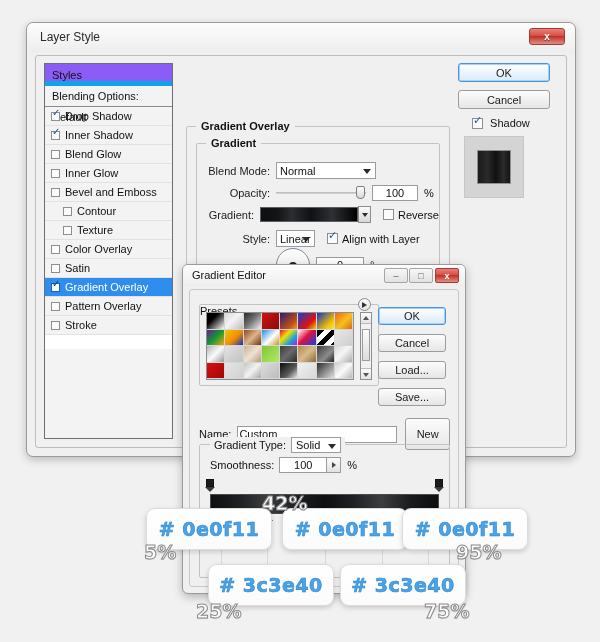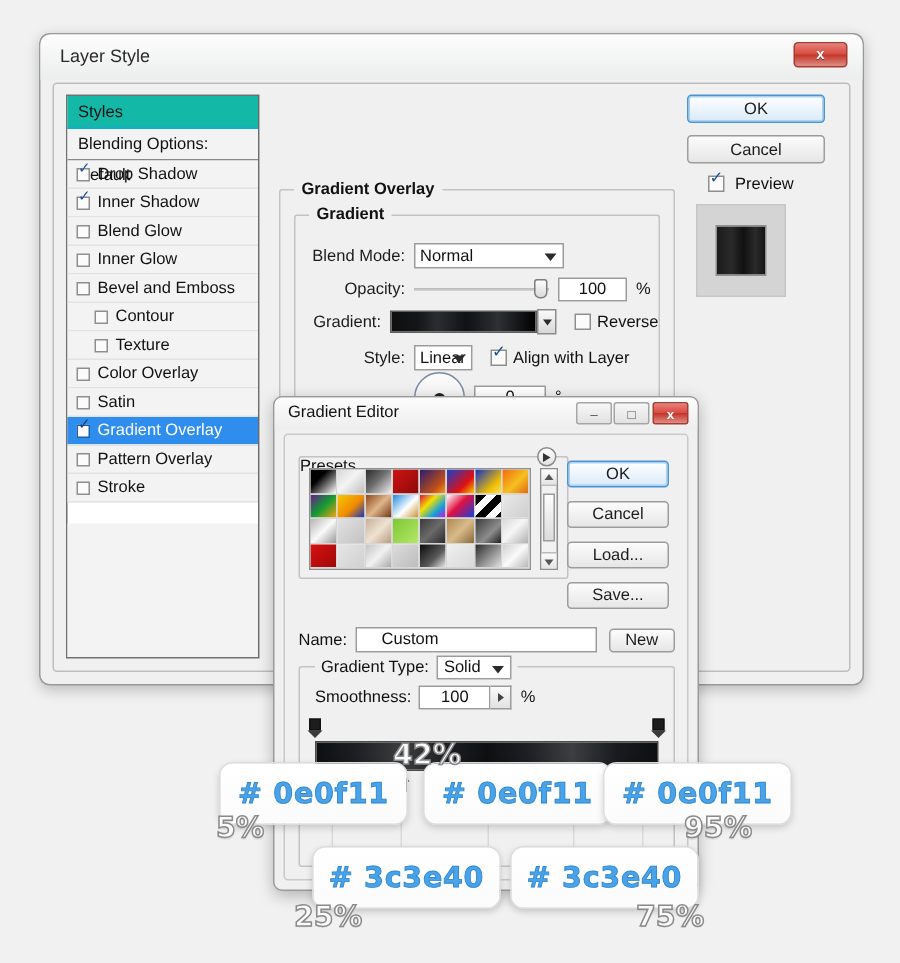--- a/index.html
+++ b/index.html
@@ -49,21 +49,21 @@
     background:#f0f0f0; border:1px solid #bdbdbd; border-radius:3px;
   }
 
   
   #styles-panel{
     position:absolute; left:8px; top:7px; width:129px; bottom:8px;
     background:#fff; border:1px solid #6f6f6f;
   }
   .style-head{
     height:22px; line-height:22px; padding-left:7px;
-    background:#14b8a6; border-bottom:1px solid #0ea5e9;
+    background:#8b5cf6; border-bottom:5px solid #0ea5e9;
     font-size:11px;
   }
   .style-sub{
     height:21px; line-height:21px; padding-left:7px;
     background:#f3f3f3; border-bottom:1px solid #888;
     font-size:11px;
   }
   .style-row{
     height:19px; line-height:19px; padding-left:6px;
     display:flex; align-items:center;
@@ -239,22 +239,22 @@
     display:flex; align-items:center; justify-content:center;
   }
   #presets-menu .arrow{ width:0;height:0;border-top:3px solid transparent;border-bottom:3px solid transparent;border-left:5px solid #333; }
 
   #ge-right{ position:absolute; right:8px; top:17px; width:72px; }
   #ge-right .btn{ width:68px; height:18px; margin-bottom:9px; }
   #ge-btn-ok{ border-color:#4c93d6; box-shadow:0 0 0 1px #a8d2f2 inset; background:linear-gradient(#ffffff,#d9eaf9); }
 
   #name-row{ position:absolute; left:9px; top:128px; right:8px; display:flex; align-items:center; }
   #name-input{ height:17px; border:1px solid #9b9b9b; background:#fff;
-               padding-left:16px; font-size:11px; line-height:15px; width:172px; margin-left:6px; }
-  #btn-new{ width:48px; height:16px; margin-left:8px; }
+               padding-left:1px; font-size:11px; line-height:15px; width:172px; margin-left:6px; }
+  #btn-new{ width:48px; height:32px; margin-left:8px; }
 
   #gradtype-group{ position:absolute; left:9px; top:154px; right:8px; bottom:8px;
                    border:1px solid #c3c3c3; border-radius:2px; }
   #gradtype-legend{ position:absolute; top:-8px; left:10px; background:#f0f0f0; padding:0 4px;
                     display:flex; align-items:center; font-size:11px; }
   #gt-combo{ width:50px; height:16px; margin-left:5px; border:1px solid #9b9b9b; background:#fff;
              font-size:11px; padding-left:4px; position:relative; line-height:14px; }
   #gt-combo .arrow{ position:absolute; right:4px; top:6px; width:0;height:0;
     border-left:4px solid transparent;border-right:4px solid transparent;border-top:5px solid #2b2b2b; }
 
@@ -449,21 +449,21 @@
     </div>
 
     <div class="btn" style="position:absolute;left:240px;top:253px;width:74px;height:19px;">Make Default</div>
     <div class="btn" style="position:absolute;left:322px;top:253px;width:84px;height:19px;">Reset to Default</div>
 
     <div id="ls-right">
       <div class="btn" id="btn-ok">OK</div>
       <div class="btn">Cancel</div>
       <div id="preview-row">
         <span class="chk checked"></span>
-        <span>Preview</span>
+        <span>Shadow</span>
       </div>
       <div id="preview-thumb">
         <div id="preview-sq"></div>
       </div>
     </div>
 
   </div>
 </div>
 
 <div id="gradient-editor">

